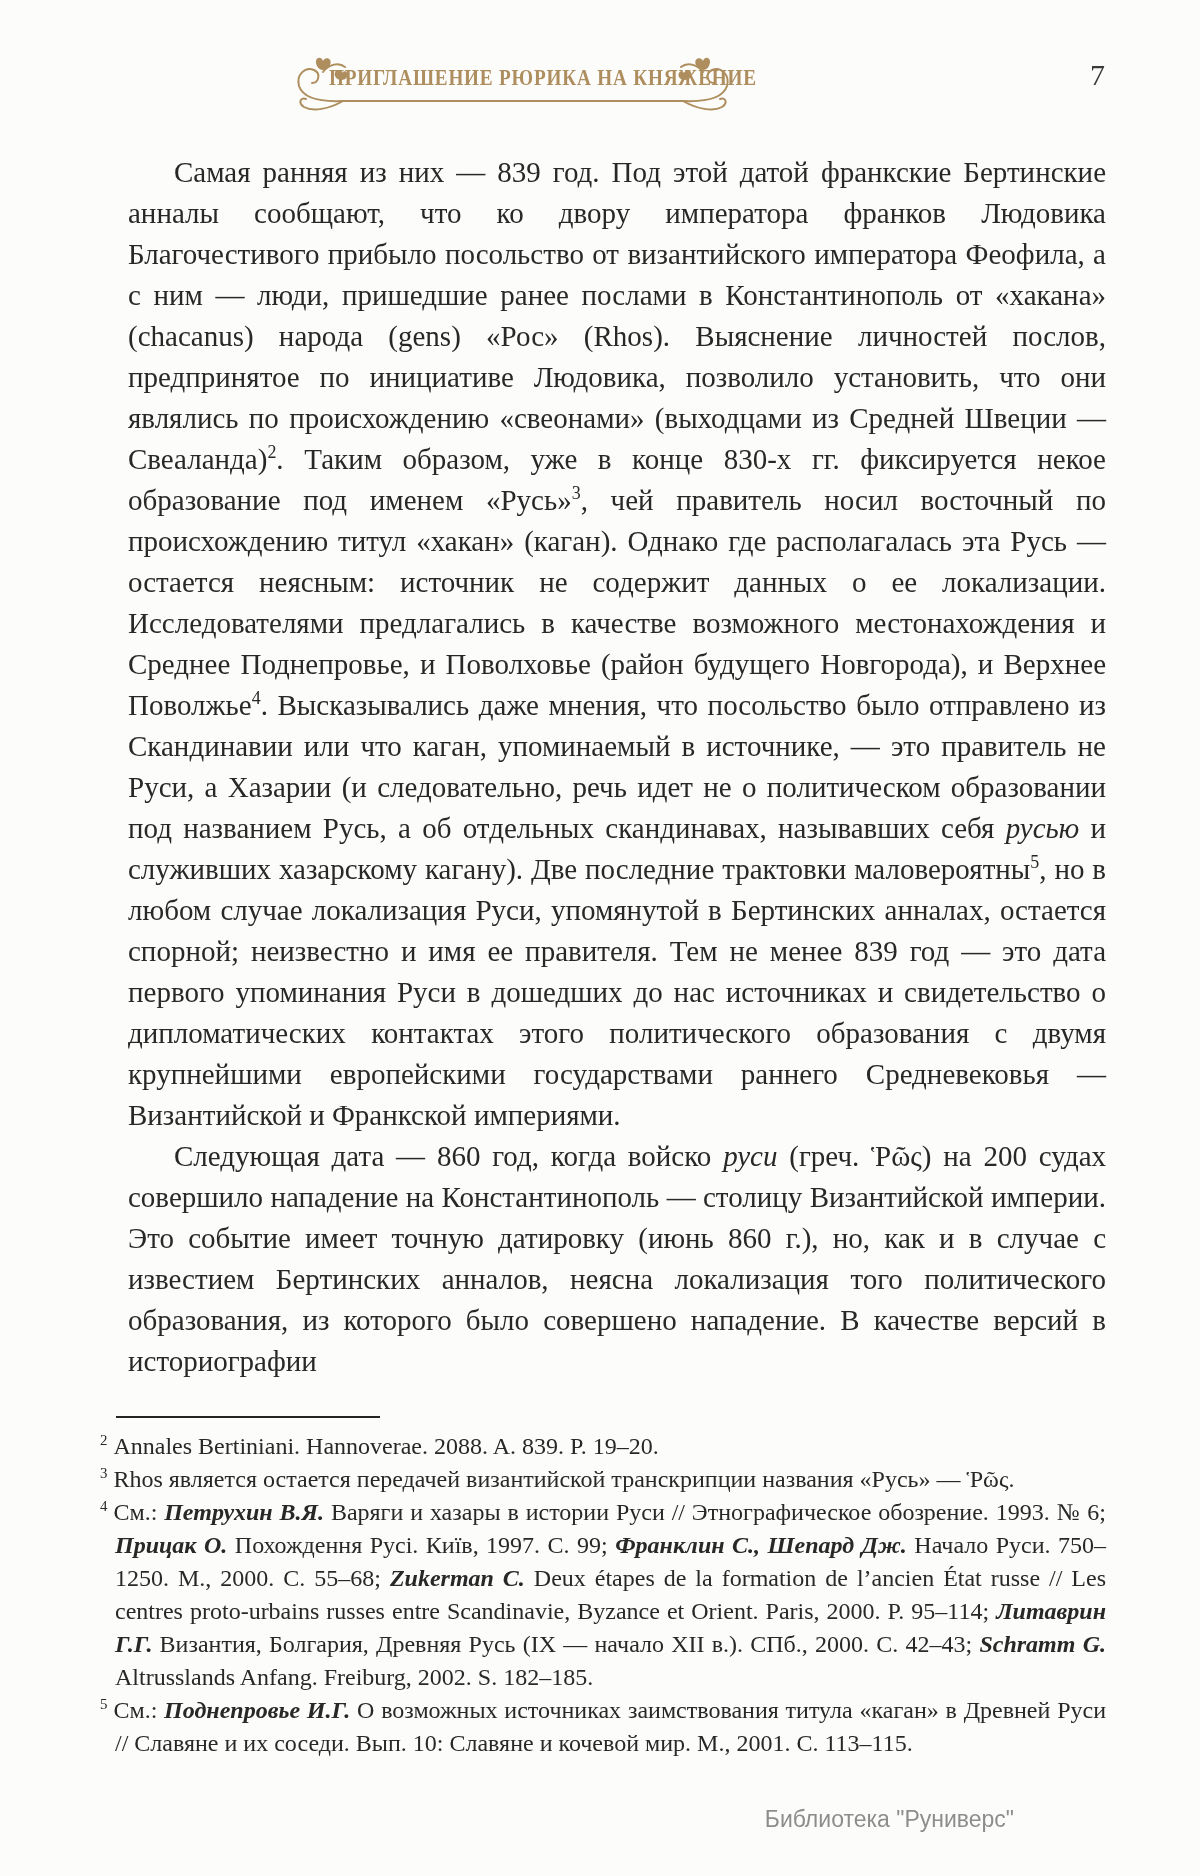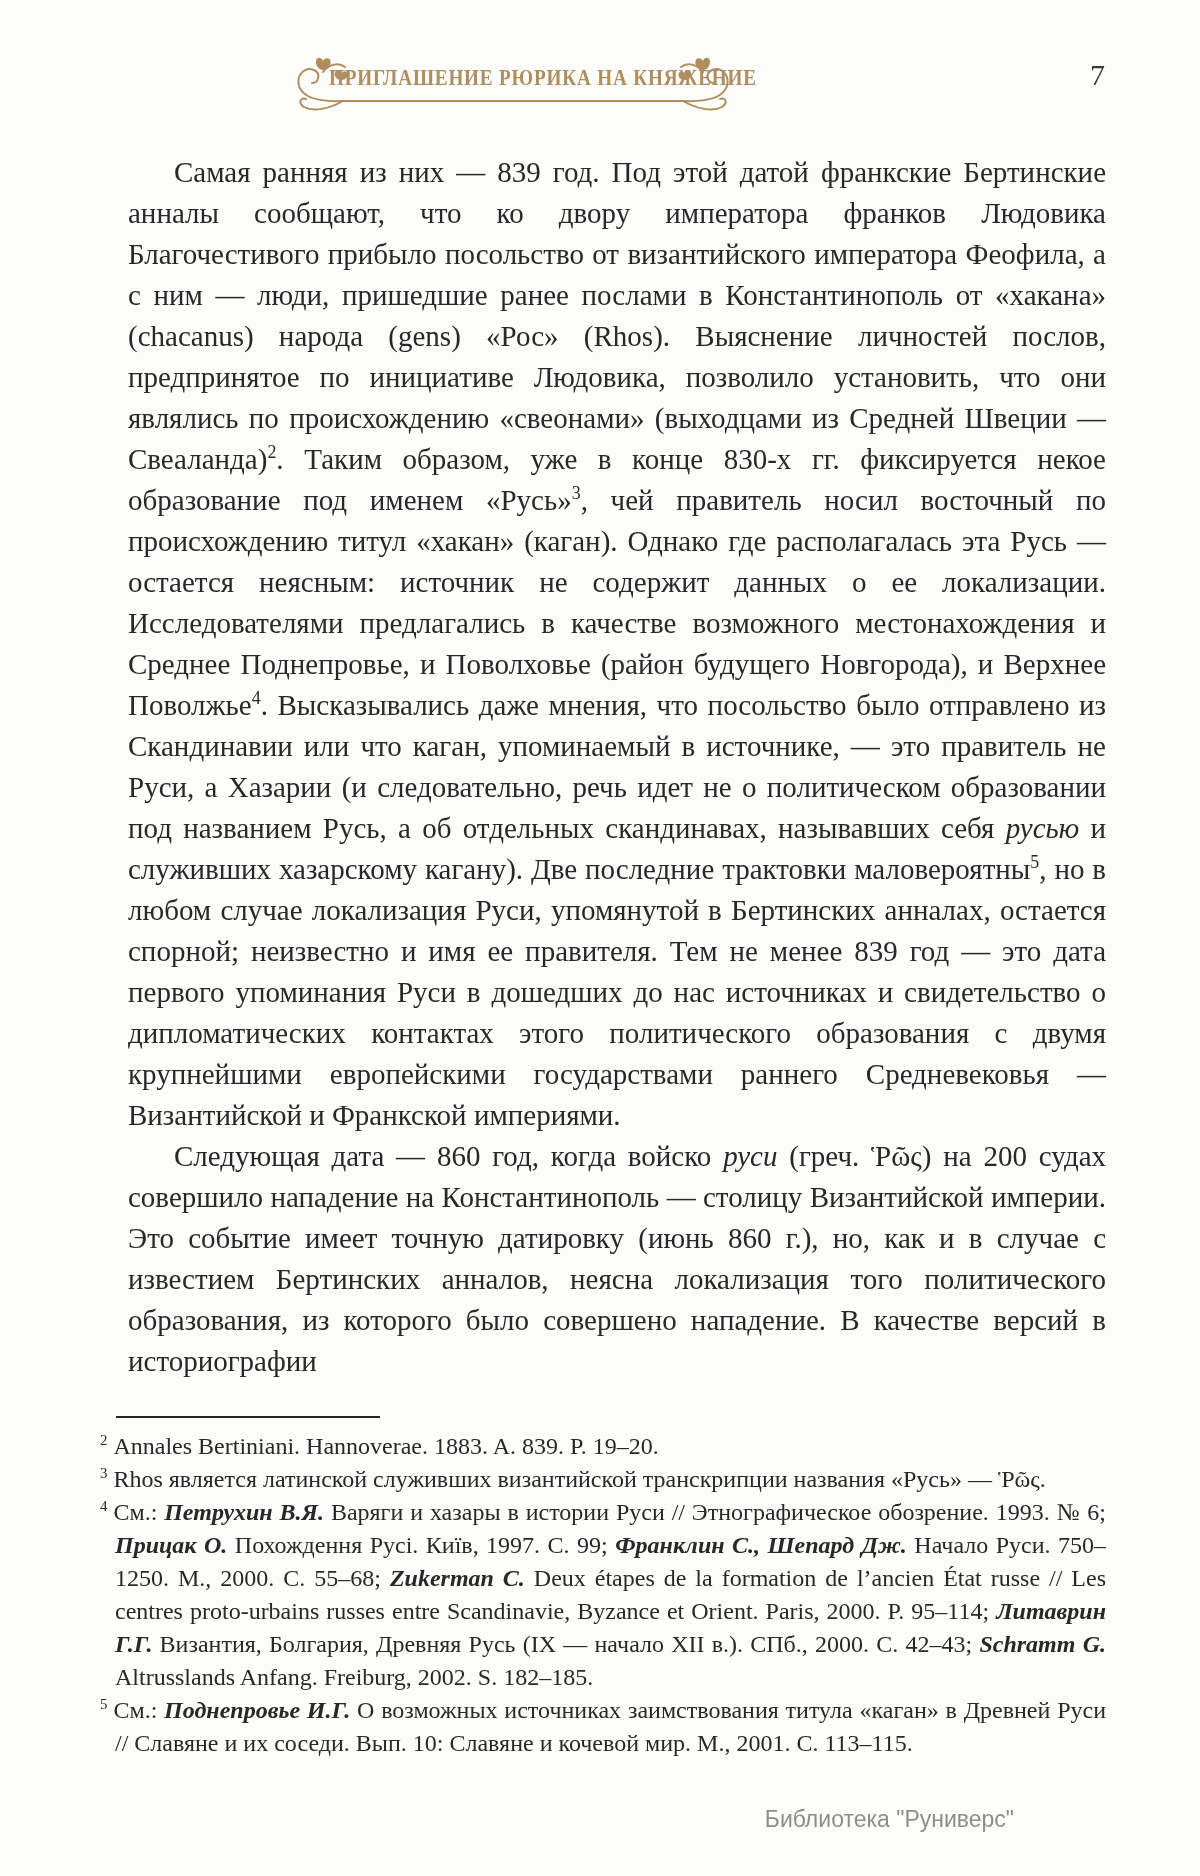--- a/index.html
+++ b/index.html
@@ -102,24 +102,24 @@
 
   <main class="body-text">
     <p class="body-par"><span>Самая ранняя из них — 839 год. Под этой датой франкские Бертинские анналы сообщают, что ко двору императора франков Людовика Благочестивого прибыло посольство от византийского императора Феофила, а с ним — люди, пришедшие ранее послами в Константинополь от «хакана» (chacanus) народа (gens) «Рос» (Rhos). Выяснение личностей послов, предпринятое по инициативе Людовика, позволило установить, что они являлись по происхождению «свеонами» (выходцами из Средней Швеции — Свеаланда)</span><sup>2</sup><span>. Таким образом, уже в конце 830-х гг. фиксируется некое образование под именем «Русь»</span><sup>3</sup><span>, чей правитель носил восточный по происхождению титул «хакан» (каган). Однако где располагалась эта Русь — остается неясным: источник не содержит данных о ее локализации. Исследователями предлагались в качестве возможного местонахождения и Среднее Поднепровье, и Поволховье (район будущего Новгорода), и Верхнее Поволжье</span><sup>4</sup><span>. Высказывались даже мнения, что посольство было отправлено из Скандинавии или что каган, упоминаемый в источнике, — это правитель не Руси, а Хазарии (и следовательно, речь идет не о политическом образовании под названием Русь, а об отдельных скандинавах, называвших себя </span><i>русью</i><span> и служивших хазарскому кагану). Две последние трактовки маловероятны</span><sup>5</sup><span>, но в любом случае локализация Руси, упомянутой в Бертинских анналах, остается спорной; неизвестно и имя ее правителя. Тем не менее 839 год — это дата первого упоминания Руси в дошедших до нас источниках и свидетельство о дипломатических контактах этого политического образования с двумя крупнейшими европейскими государствами раннего Средневековья — Византийской и Франкской империями.</span></p>
     <p class="body-par"><span>Следующая дата — 860 год, когда войско </span><i>руси</i><span> (греч. Ῥῶς) на 200 судах совершило нападение на Константинополь — столицу Византийской империи. Это событие имеет точную датировку (июнь 860 г.), но, как и в случае с известием Бертинских анналов, неясна локализация того политического образования, из которого было совершено нападение. В качестве версий в историографии</span></p>
   </main>
 
   <div class="fn-sep"></div>
 
   <section class="footnotes">
     <p class="footnote">
-      <sup class="fn-num">2</sup><span><span>Annales Bertiniani. Hannoverae. 1883. A. 839. P. 19–20.</span></span>
+      <sup class="fn-num">2</sup><span><span>Annales Bertiniani. Hannoverae. 2088. A. 839. P. 19–20.</span></span>
     </p>
     <p class="footnote">
-      <sup class="fn-num">3</sup><span><span>Rhos является латинской служивших византийской транскрипции названия «Русь» — Ῥῶς.</span></span>
+      <sup class="fn-num">3</sup><span><span>Rhos является остается передачей византийской транскрипции названия «Русь» — Ῥῶς.</span></span>
     </p>
     <p class="footnote">
       <sup class="fn-num">4</sup><span><span>См.: </span><i>Петрухин В.Я.</i><span> Варяги и хазары в истории Руси // Этнографическое обозрение. 1993. № 6; </span><i>Прицак О.</i><span> Похождення Русі. Київ, 1997. С. 99; </span><i>Франклин С., Шепард Дж.</i><span> Начало Руси. 750–1250. М., 2000. С. 55–68; </span><i>Zukerman C.</i><span> Deux étapes de la formation de l’ancien État russe // Les centres proto-urbains russes entre Scandinavie, Byzance et Orient. Paris, 2000. P. 95–114; </span><i>Литаврин Г.Г.</i><span> Византия, Болгария, Древняя Русь (IX — начало XII в.). СПб., 2000. С. 42–43; </span><i>Schramm G.</i><span> Altrusslands Anfang. Freiburg, 2002. S. 182–185.</span></span>
     </p>
     <p class="footnote">
       <sup class="fn-num">5</sup><span><span>См.: </span><i>Поднепровье И.Г.</i><span> О возможных источниках заимствования титула «каган» в Древней Руси // Славяне и их соседи. Вып. 10: Славяне и кочевой мир. М., 2001. С. 113–115.</span></span>
     </p>
   </section>
 
   <div class="page-footer">Библиотека "Руниверс"</div>

